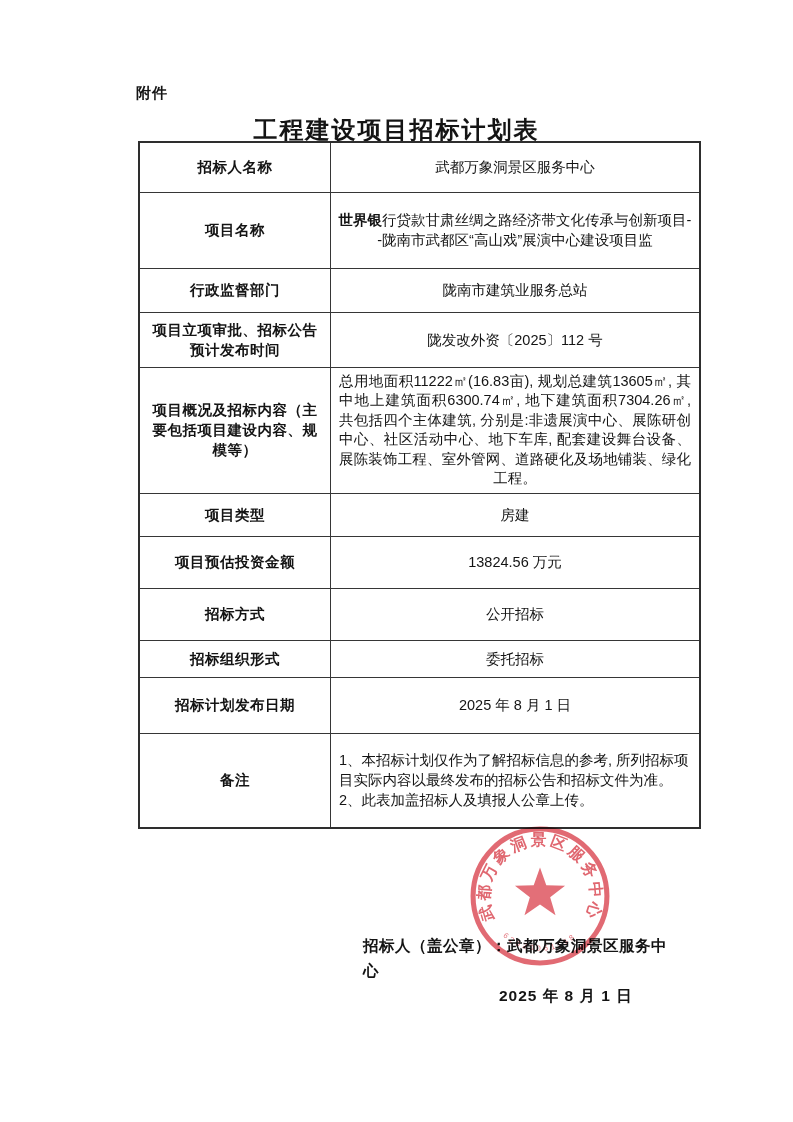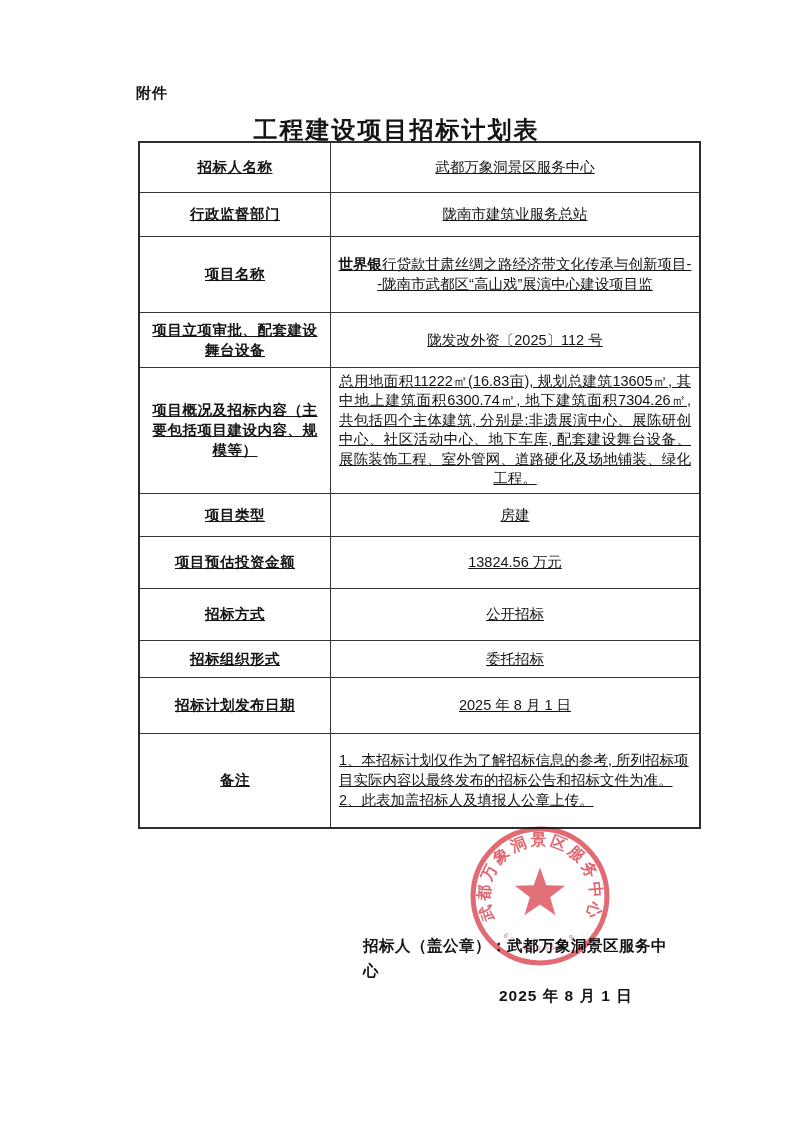--- a/index.html
+++ b/index.html
@@ -23,21 +23,20 @@
     position:absolute;left:138px;top:141px;
     width:534px;border-collapse:collapse;table-layout:fixed;
     border:2px solid #2e2e2e;
   }
   table.plan td{
     border:1.5px solid #363636;
     vertical-align:middle;
     font-size:14.5px;line-height:20px;
     padding:2px 6px;
     overflow:hidden;
-    text-decoration:underline;
   }
   td.lbl{
     width:178px;text-align:center;font-weight:bold;letter-spacing:0.5px;
     padding:2px 10px;
   }
   td.val{width:356px;text-align:center;}
   td.val.justify{text-align:justify;text-align-last:center;padding:4px 8px;line-height:19.5px;}
   td.val.leftalign{text-align:left;padding:4px 8px;line-height:20px;margin-left:32px;}
   td.val.leftalign p{margin:0;}
   .bold-prefix{font-weight:bold;}
@@ -59,30 +58,30 @@
 <div class="attachment">附件</div>
 
 <div class="doc-title">工程建设项目招标计划表</div>
 
 <table class="plan">
   <tbody>
       <tr style="height:50px">
     <td class="lbl">招标人名称</td>
     <td class="val">武都万象洞景区服务中心</td>
   </tr>
+  <tr style="height:76px">
+    <td class="lbl">项目名称</td>
+    <td class="val"><span class="bold-prefix">世界银</span><span>行贷款甘肃丝绸之路经济带文化传承与创新项目--陇南市武都区“高山戏”展演中心建设项目监</span></td>
+  </tr>
   <tr style="height:44px">
     <td class="lbl">行政监督部门</td>
     <td class="val">陇南市建筑业服务总站</td>
   </tr>
-  <tr style="height:76px">
-    <td class="lbl">项目名称</td>
-    <td class="val"><span class="bold-prefix">世界银</span><span>行贷款甘肃丝绸之路经济带文化传承与创新项目--陇南市武都区“高山戏”展演中心建设项目监</span></td>
-  </tr>
   <tr style="height:55px">
-    <td class="lbl">项目立项审批、配套建设舞台设备</td>
+    <td class="lbl">项目立项审批、招标公告预计发布时间</td>
     <td class="val">陇发改外资〔2025〕112 号</td>
   </tr>
   <tr style="height:119px">
     <td class="lbl">项目概况及招标内容（主要包括项目建设内容、规模等）</td>
     <td class="val justify">总用地面积11222㎡(16.83亩), 规划总建筑13605㎡, 其中地上建筑面积6300.74㎡, 地下建筑面积7304.26㎡, 共包括四个主体建筑, 分别是:非遗展演中心、展陈研创中心、社区活动中心、地下车库, 配套建设舞台设备、展陈装饰工程、室外管网、道路硬化及场地铺装、绿化工程。</td>
   </tr>
   <tr style="height:43px">
     <td class="lbl">项目类型</td>
     <td class="val">房建</td>
   </tr>

